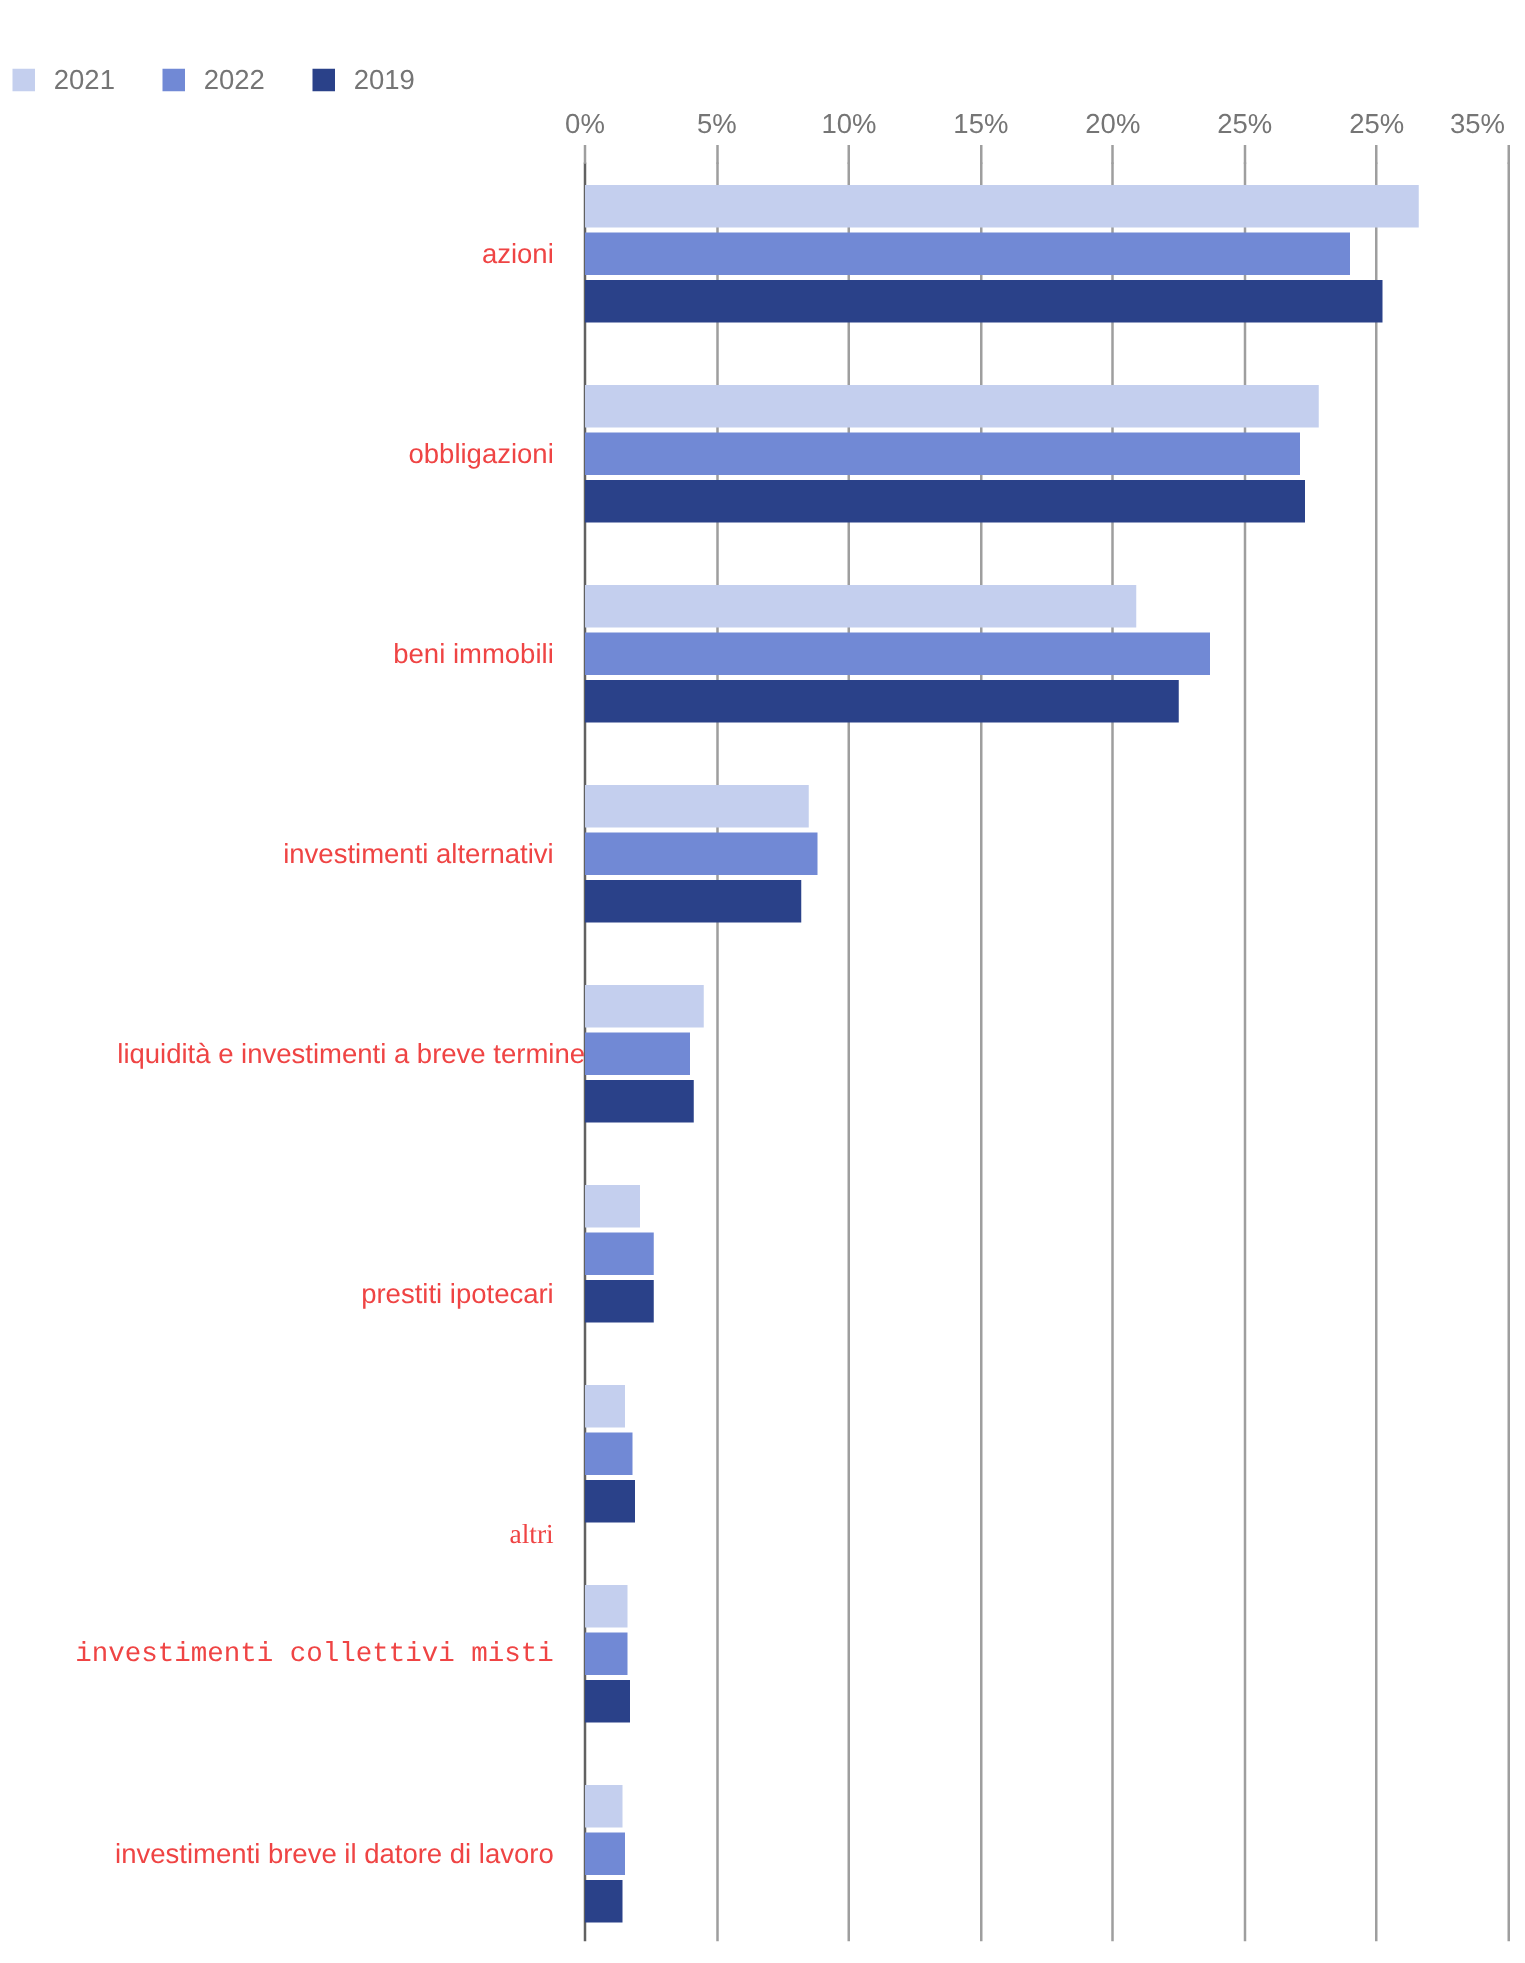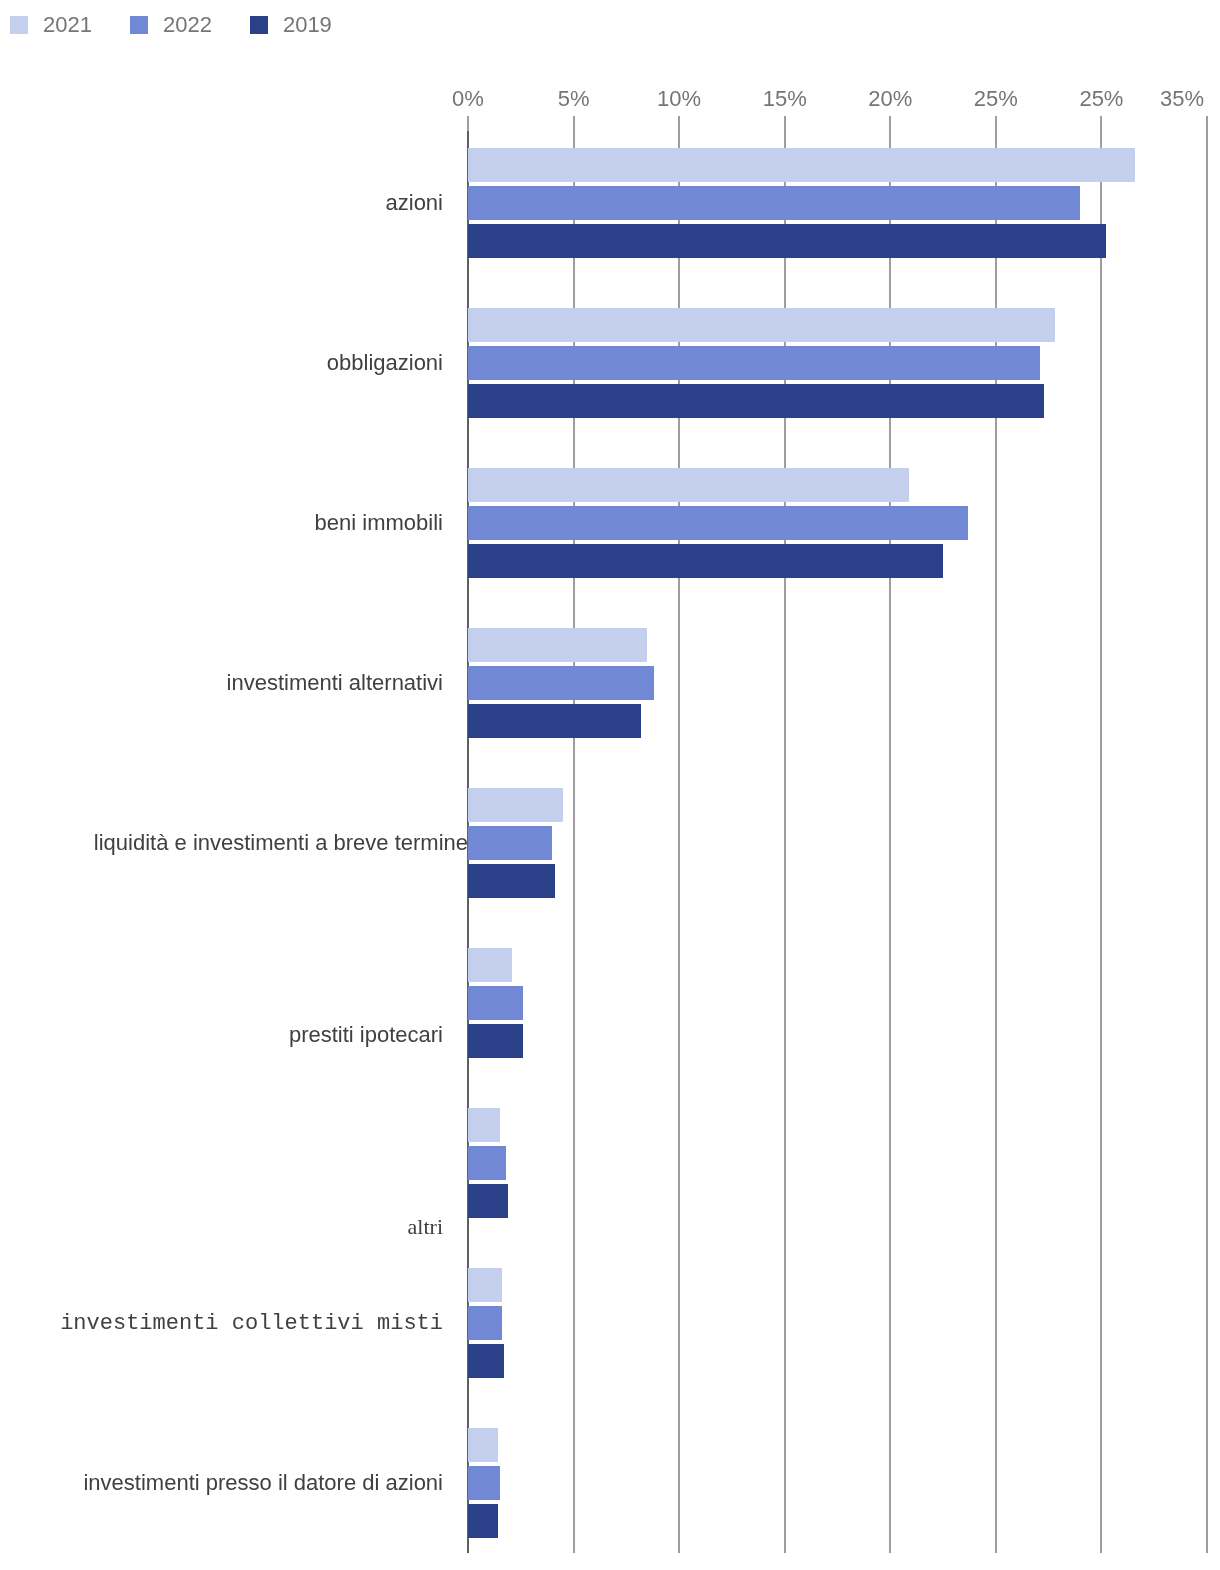--- a/index.html
+++ b/index.html
@@ -20,20 +20,21 @@
     left: 10px;
     top: 14px;
     display: flex;
     align-items: center;
     gap: 38px;
   }
   .legend-item {
     display: flex;
     align-items: center;
     gap: 15px;
+    margin-top: 39px;
   }
   .legend-swatch {
     width: 18px;
     height: 18px;
     flex: 0 0 18px;
   }
   .legend-label {
     font-size: 22px;
     color: #757575;
     line-height: 1;
@@ -56,21 +57,21 @@
     font-size: 22px;
     color: #757575;
   }
   .cat-label {
     position: absolute;
     left: 0;
     display: flex;
     align-items: center;
     justify-content: flex-end;
     font-size: 22px;
-    color: #404040;
+    color: #ef4444;
     white-space: nowrap;
   }
   .bar {
     position: absolute;
   }
 </style>
 </head>
 <body>
 
 <div class="page">
@@ -138,18 +139,18 @@
       <div class="bar" style="left: 468px; top: 986px; width: 54.8971px; height: 34px; background: rgb(113, 137, 213);"></div>
       <div class="bar" style="left: 468px; top: 1024px; width: 54.8971px; height: 34px; background: rgb(42, 65, 137);"></div>
       <div class="cat-label" style="top: 1172px; height: 110px; width: 443px; font-family: Liberation Serif, serif;">altri</div>
       <div class="bar" style="left: 468px; top: 1108px; width: 31.6714px; height: 34px; background: rgb(196, 207, 238);"></div>
       <div class="bar" style="left: 468px; top: 1146px; width: 38.0057px; height: 34px; background: rgb(113, 137, 213);"></div>
       <div class="bar" style="left: 468px; top: 1184px; width: 40.1171px; height: 34px; background: rgb(42, 65, 137);"></div>
       <div class="cat-label" style="top: 1268px; height: 110px; width: 443px; font-family: Liberation Mono, monospace;">investimenti collettivi misti</div>
       <div class="bar" style="left: 468px; top: 1268px; width: 33.7829px; height: 34px; background: rgb(196, 207, 238);"></div>
       <div class="bar" style="left: 468px; top: 1306px; width: 33.7829px; height: 34px; background: rgb(113, 137, 213);"></div>
       <div class="bar" style="left: 468px; top: 1344px; width: 35.8943px; height: 34px; background: rgb(42, 65, 137);"></div>
-      <div class="cat-label" style="top: 1428px; height: 110px; width: 443px;">investimenti presso il datore di azioni</div>
+      <div class="cat-label" style="top: 1428px; height: 110px; width: 443px;">investimenti breve il datore di lavoro</div>
       <div class="bar" style="left: 468px; top: 1428px; width: 29.56px; height: 34px; background: rgb(196, 207, 238);"></div>
       <div class="bar" style="left: 468px; top: 1466px; width: 31.6714px; height: 34px; background: rgb(113, 137, 213);"></div>
       <div class="bar" style="left: 468px; top: 1504px; width: 29.56px; height: 34px; background: rgb(42, 65, 137);"></div>
     </div>
 </div>
 
 </body></html>

